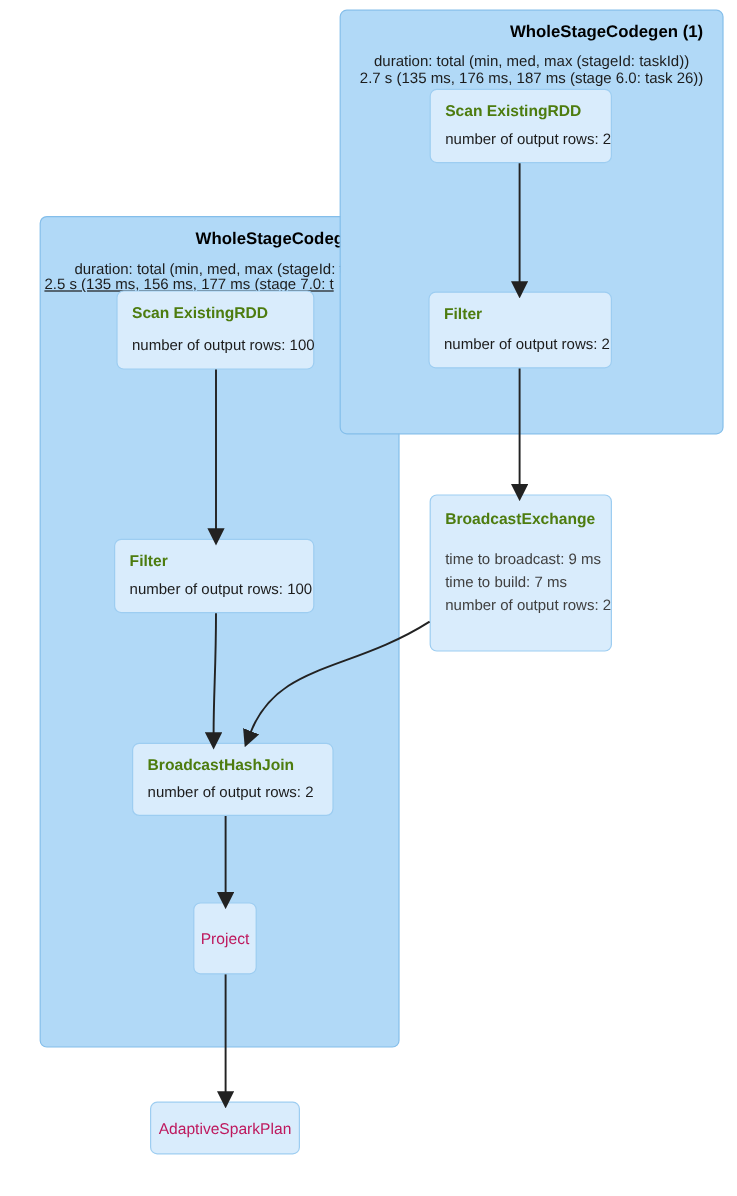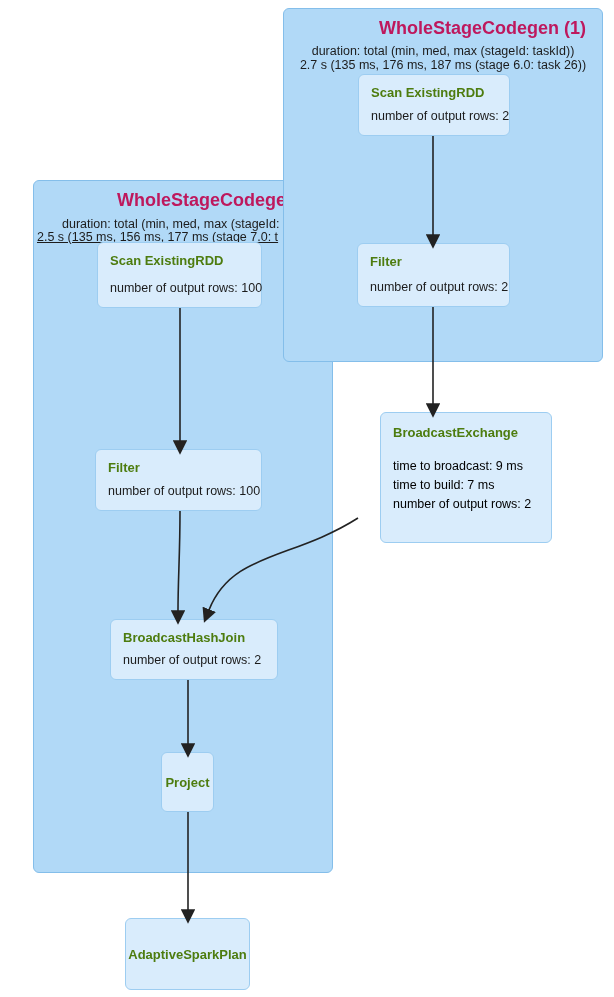--- a/index.html
+++ b/index.html
@@ -6,21 +6,21 @@
   #plan-canvas {
     position:relative; width:614px; height:997px;
     font-family:"Liberation Sans", sans-serif;
     color:#1b1b1b; overflow:hidden; background:#ffffff;
   }
   .cluster {
     position:absolute; box-sizing:border-box;
     background:#b1d9f7; border:1px solid #84beea; border-radius:6px;
   }
   .cluster-title {
-    position:absolute; font-weight:bold; font-size:18px; color:#be185d;
+    position:absolute; font-weight:bold; font-size:14px; color:#000000;
     white-space:nowrap;
   }
   .cluster-duration-line {
     position:absolute; font-size:12.5px; color:#1c1c1c; white-space:nowrap;
   }
   .cluster-duration-block {
     position:absolute; left:0; right:0; text-align:center;
     font-size:12.5px; color:#1c1c1c; line-height:13.5px; white-space:nowrap;
   }
   .node {
@@ -31,25 +31,25 @@
   .node-title {
     position:absolute; top:10px; left:12px;
     font-weight:bold; font-size:13px; color:#4d7c0f; white-space:nowrap;
   }
   .node-metric {
     position:absolute; bottom:12px; left:12px;
     font-size:12.5px; color:#1b1b1b; white-space:nowrap;
   }
   .metric-list {
     position:absolute; top:44px; left:12px;
-    font-size:12.5px; color:#000000; line-height:19px; white-space:nowrap;
+    font-size:12.5px; color:#404040; line-height:19px; white-space:nowrap;
   }
   .node-center-label {
     position:absolute; inset:0; display:flex; align-items:center; justify-content:center;
-    font-weight:bold; font-size:13px; color:#4d7c0f; white-space:nowrap;
+    font-weight:normal; font-size:13px; color:#be185d; white-space:nowrap;
   }
   #edges-layer {
     position:absolute; left:0; top:0; z-index:4; pointer-events:none;
   }
 </style>
 </head>
 <body>
 
 <div id="plan-canvas">
 
@@ -70,21 +70,21 @@
   <div class="node" style="left:358px; top:74px; width:152px; height:62px;">
     <div class="node-title">Scan ExistingRDD</div>
     <div class="node-metric">number of output rows: 2</div>
   </div>
 
   <div class="node" style="left:357px; top:243px; width:153px; height:64px;">
     <div class="node-title">Filter</div>
     <div class="node-metric">number of output rows: 2</div>
   </div>
 
-  <div class="node" style="left:380px; top:412px; width:172px; height:131px;">
+  <div class="node" style="left:358px; top:412px; width:152px; height:131px;">
     <div class="node-title" style="top:12px;">BroadcastExchange</div>
     <div class="metric-list">
       <div>time to broadcast: 9 ms</div>
       <div>time to build: 7 ms</div>
       <div>number of output rows: 2</div>
     </div>
   </div>
 
   <div class="node" style="left:97px; top:242px; width:165px; height:66px;">
     <div class="node-title">Scan ExistingRDD</div>
@@ -98,21 +98,21 @@
 
   <div class="node" style="left:110px; top:619px; width:168px; height:61px;">
     <div class="node-title">BroadcastHashJoin</div>
     <div class="node-metric">number of output rows: 2</div>
   </div>
 
   <div class="node" style="left:161px; top:752px; width:53px; height:60px;">
     <div class="node-center-label">Project</div>
   </div>
 
-  <div class="node" style="left:125px; top:918px; width:125px; height:72px;">
+  <div class="node" style="left:125px; top:918px; width:125px; height:44px;">
     <div class="node-center-label">AdaptiveSparkPlan</div>
   </div>
 
   <svg id="edges-layer" width="614" height="997" viewBox="0 0 614 997">
     <defs>
       <marker id="arrowhead" viewBox="0 0 10 10" refX="0.5" refY="5" markerWidth="9" markerHeight="9" orient="auto">
         <path d="M0,0 L10,5 L0,10 Z" fill="#222222"></path>
       </marker>
     </defs>
     <g fill="none" stroke="#222222" stroke-width="1.6">

